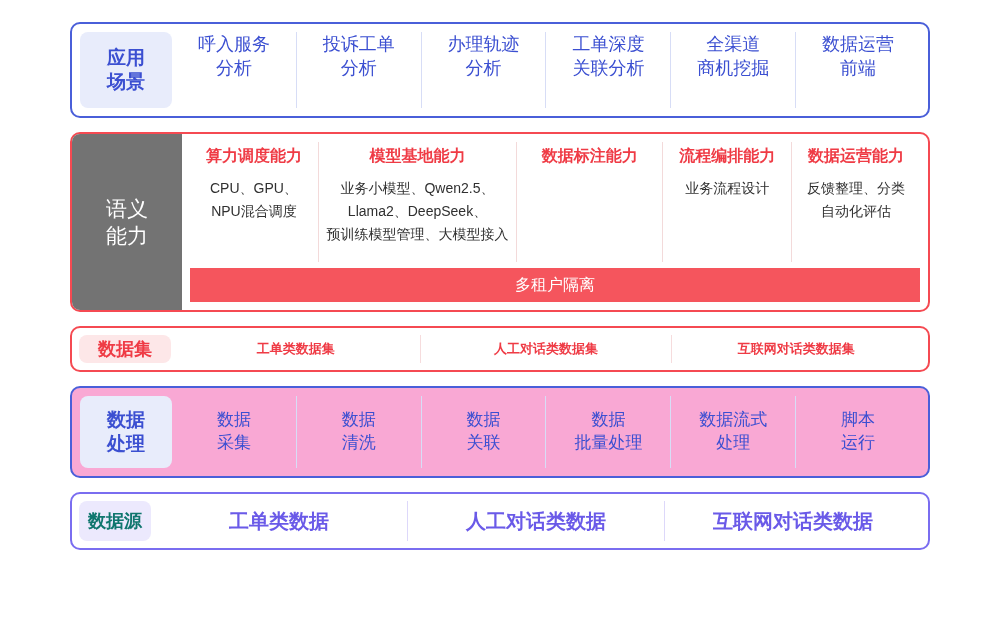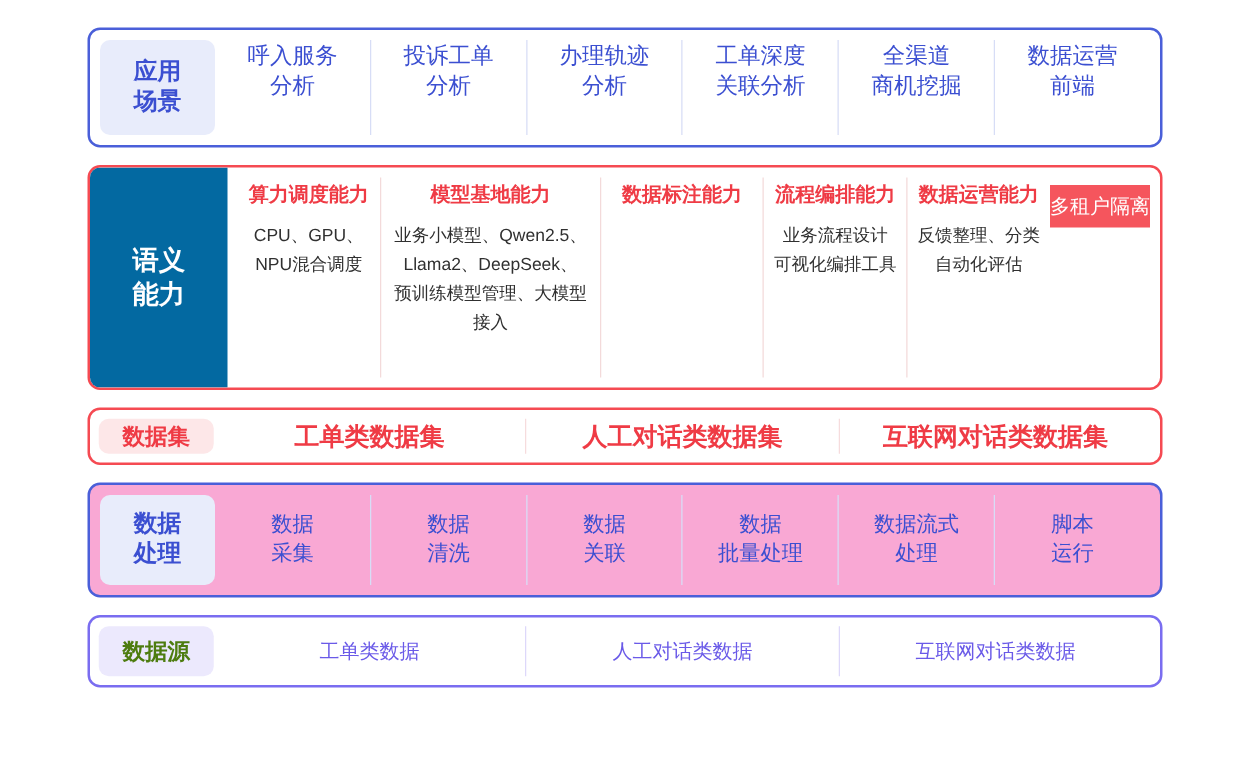--- a/index.html
+++ b/index.html
@@ -76,33 +76,34 @@
     border: 2px solid #f54a52;
     background: #ffffff;
     padding: 0;
     height: 180px;
     display: flex;
     border-radius: 10px;
     overflow: hidden;
   }
   .row-sem .sem-left {
     flex: 0 0 110px;
-    background: #0369a1;
+    background: #737373;
     color: #ffffff;
     display: flex;
     align-items: center;
     justify-content: center;
     text-align: right;
     font-size: 21px;
-    font-weight: bold;
+    font-weight: normal;
     line-height: 1.3;
   }
   .row-sem .sem-right {
     flex: 1 1 auto;
     display: flex;
+    flex-direction: column;
     padding: 8px;
     box-sizing: border-box;
   }
   .sem-cells {
     display: flex;
     flex: 1 1 auto;
   }
   .sem-cell {
     flex: 1 1 0;
     box-sizing: border-box;
@@ -149,21 +150,21 @@
     background: #fde7e8;
     color: #ef3b45;
     font-size: 18px;
   }
   .row-ds .cells { display: flex; flex: 1 1 auto; align-self: stretch; }
   .row-ds .cell {
     flex: 1 1 0;
     display: flex;
     align-items: center;
     justify-content: center;
-    font-size: 20px;
+    font-size: 13px;
     font-weight: bold;
     color: #ef3b45;
     border-left: 1px solid #f6dcdd;
     box-sizing: border-box;
   }
   .row-ds .cell:first-child { border-left: none; }
 
   
   .row-dp {
     border: 2px solid #4a5fd9;
@@ -193,34 +194,34 @@
   .row-dp .cell:first-child { border-left: none; }
 
   
   .row-src {
     border: 2px solid #7a6df0;
     background: #ffffff;
     padding: 7px;
     height: 58px;
   }
   .row-src .row-label {
-    width: 92px;
+    width: 72px;
     align-self: stretch;
     background: #ece9fd;
-    color: #4d7c0f;
+    color: #0f766e;
     font-size: 18px;
   }
   .row-src .cells { display: flex; flex: 1 1 auto; align-self: stretch; }
   .row-src .cell {
     flex: 1 1 0;
     display: flex;
     align-items: center;
     justify-content: center;
-    font-size: 16px;
-    font-weight: normal;
+    font-size: 20px;
+    font-weight: bold;
     color: #6a5ae8;
     border-left: 1px solid #ddd8fa;
     box-sizing: border-box;
   }
   .row-src .cell:first-child { border-left: none; }
 </style>
 </head>
 <body>
 
 <div id="canvas">
@@ -300,21 +301,20 @@
         </div>
 
         <div class="sem-cell" style="flex:1.15 1 0">
           <div class="t">数据标注能力</div>
         </div>
 
         <div class="sem-cell">
           <div class="t">流程编排能力</div>
           <div class="d">
             <div>业务流程设计</div>
-            <div>可视化编排工具</div>
           </div>
         </div>
 
         <div class="sem-cell">
           <div class="t">数据运营能力</div>
           <div class="d">
             <div>反馈整理、分类</div>
             <div>自动化评估</div>
           </div>
         </div>

